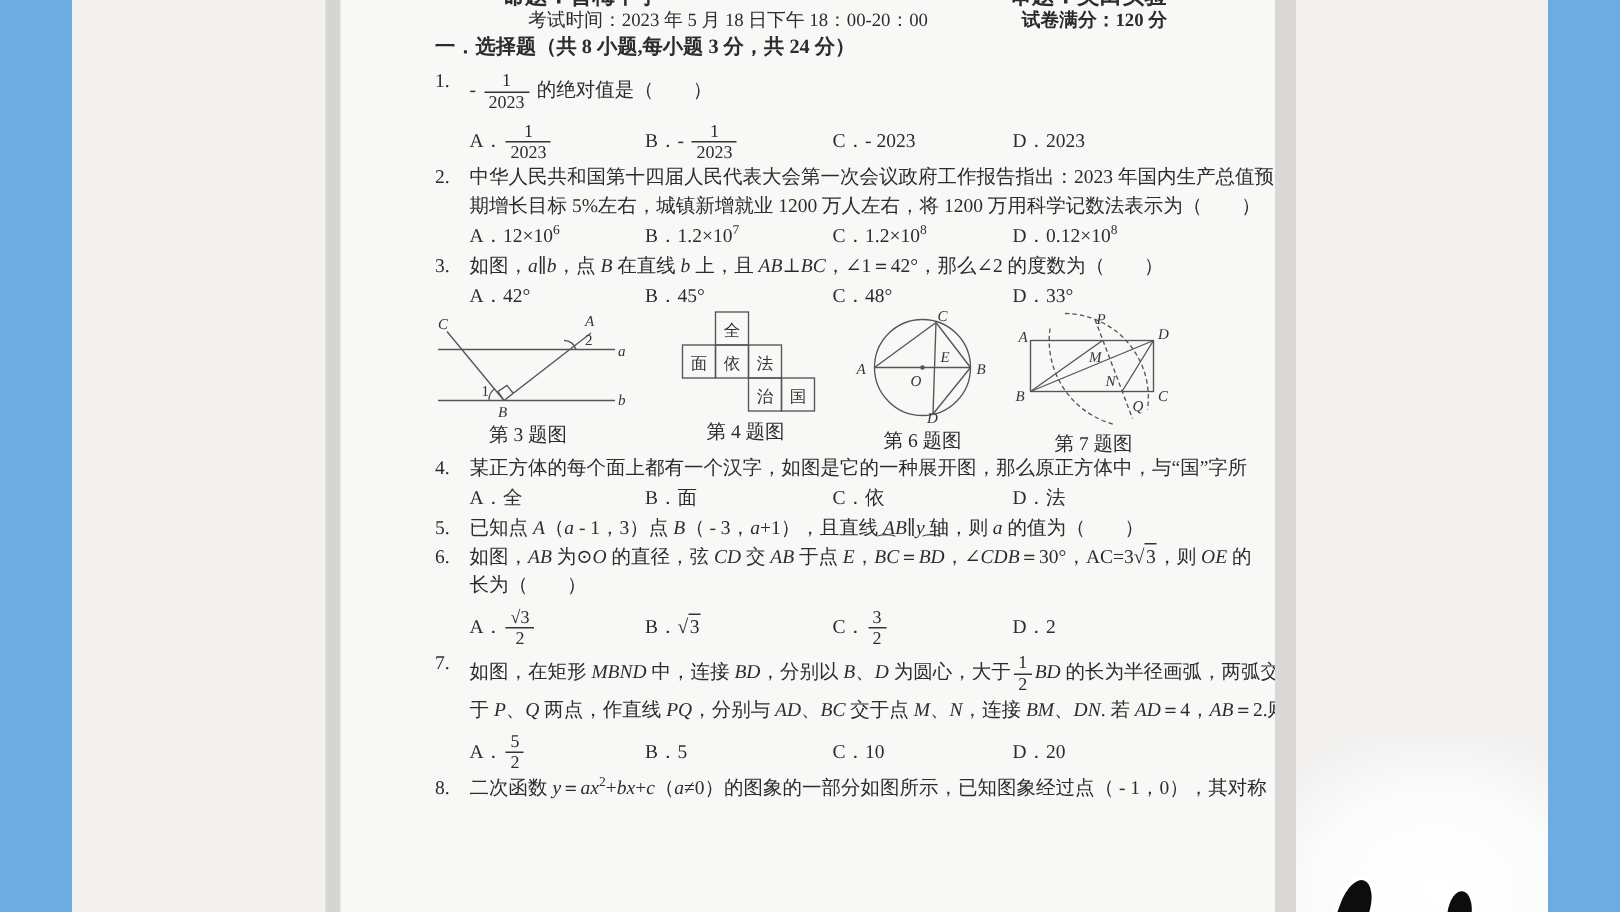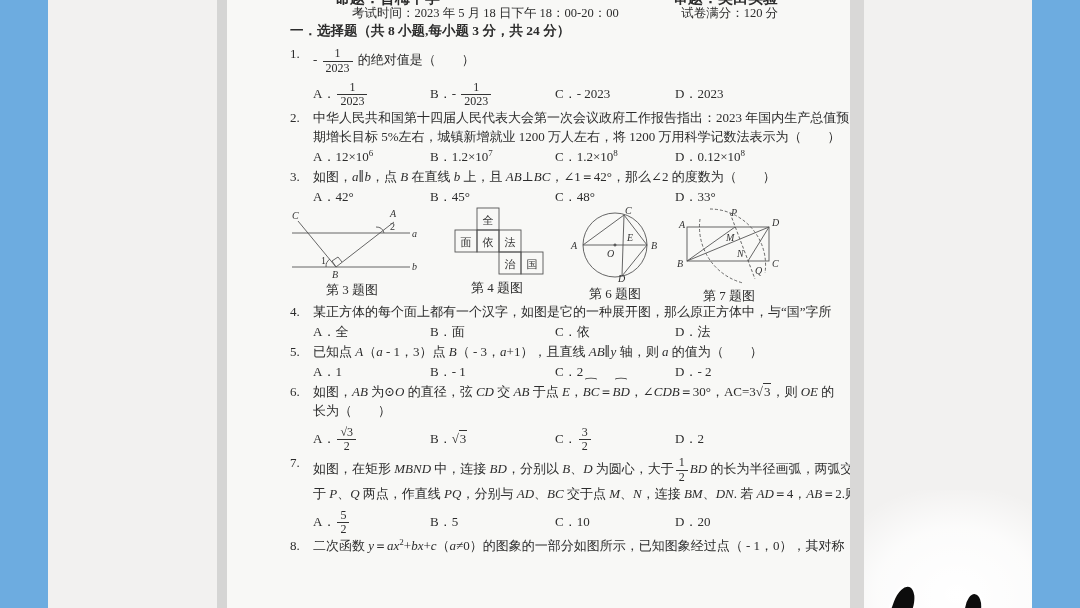--- a/index.html
+++ b/index.html
@@ -20,21 +20,21 @@
   .edge-r{left:850px;width:14px;background:#d9d8d7;}
   .paper{position:absolute;left:227px;top:0;width:623px;height:608px;background:#f8f8f6;}
   .content{position:relative;height:100%;padding:0 27px 0 86px;font-size:13px;line-height:19px;}
 
   
   .h1{display:flex;font-size:15px;font-weight:bold;line-height:15px;margin-top:-9px;white-space:nowrap;}
   .h1 .issuer{margin-left:22px;}
   .h1 .reviewer{margin-left:auto;margin-right:45px;}
   .h2{display:flex;font-size:12.5px;line-height:15px;white-space:nowrap;gap:42px;}
   .h2 .time{margin-left:39px;}
-  .h2 .score{margin-left:auto;margin-right:45px;}
+  .h2 .score{margin-left:auto;margin-right:45px;font-weight:bold;}
   .section-title{font-weight:bold;font-size:13.5px;line-height:17px;margin:1px 0 5px -23px;white-space:nowrap;}
 
   
   .question{position:relative;}
   .qnum{position:absolute;left:-23px;top:0;}
   .question .qline{white-space:nowrap;}
   .qline.tall{line-height:31px;height:31px;}
   .opts{white-space:nowrap;line-height:20px;}
   .opts.tall{line-height:33px;height:33px;}
   .opt{display:inline-block;vertical-align:middle;}
@@ -197,21 +197,20 @@
 
     <div id="qb">
         <div class="question">
           <span class="qnum">4.</span>
           <div class="qline">某正方体的每个面上都有一个汉字，如图是它的一种展开图，那么原正方体中，与“国”字所</div>
           <div class="opts"><span class="opt opt0">A．全</span><span class="opt opt1">B．面</span><span class="opt opt2">C．依</span><span class="opt opt3">D．法</span></div>
         </div>
         <div class="question">
           <span class="qnum">5.</span>
           <div class="qline">已知点 <i>A</i>（<i>a</i> - 1，3）点 <i>B</i>（ - 3，<i>a</i>+1），且直线 <i>AB</i>∥<i>y</i> 轴，则 <i>a</i> 的值为（　　）</div>
-          <div class="opts"><span class="opt opt0">A．1</span><span class="opt opt1">B．- 1</span><span class="opt opt2">C．2</span><span class="opt opt3">D．- 2</span></div>
         </div>
         <div class="question">
           <span class="qnum">6.</span>
           <div class="qline">如图，<i>AB</i> 为⊙<i>O</i> 的直径，弦 <i>CD</i> 交 <i>AB</i> 于点 <i>E</i>，<span class="arc"><span class="hat">⌢</span>BC</span>＝<span class="arc"><span class="hat">⌢</span>BD</span>，∠<i>CDB</i>＝30°，AC=3<span class="sqrt">√<span class="rad">3</span></span>，则 <i>OE</i> 的</div>
           <div class="qline">长为（　　）</div>
           <div class="opts tall"><span class="opt opt0">A．<span class="frac"><span class="num">√3</span><span class="den">2</span></span></span><span class="opt opt1">B．<span class="sqrt">√<span class="rad">3</span></span></span><span class="opt opt2">C．<span class="frac"><span class="num">3</span><span class="den">2</span></span></span><span class="opt opt3">D．2</span></div>
         </div>
         <div class="question">
           <span class="qnum">7.</span>
           <div class="qline tall">如图，在矩形 <i>MBND</i> 中，连接 <i>BD</i>，分别以 <i>B</i>、<i>D</i> 为圆心，大于<span class="frac"><span class="num">1</span><span class="den">2</span></span><i>BD</i> 的长为半径画弧，两弧交</div>

